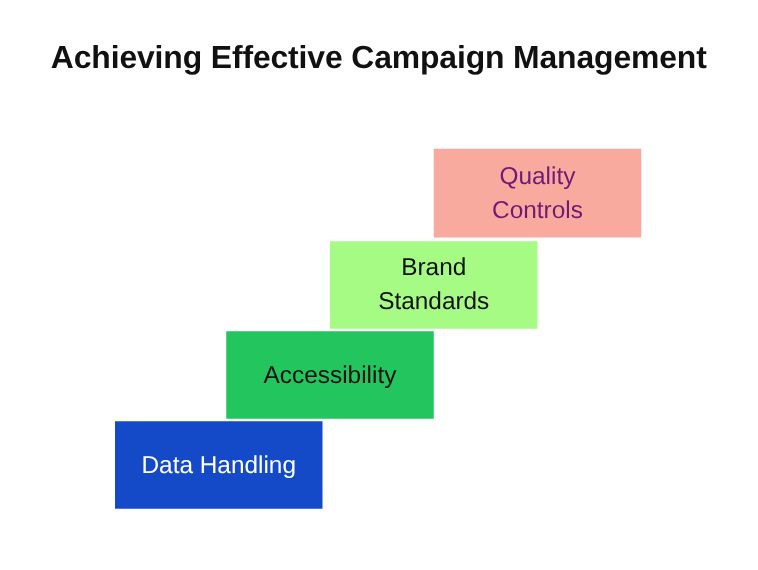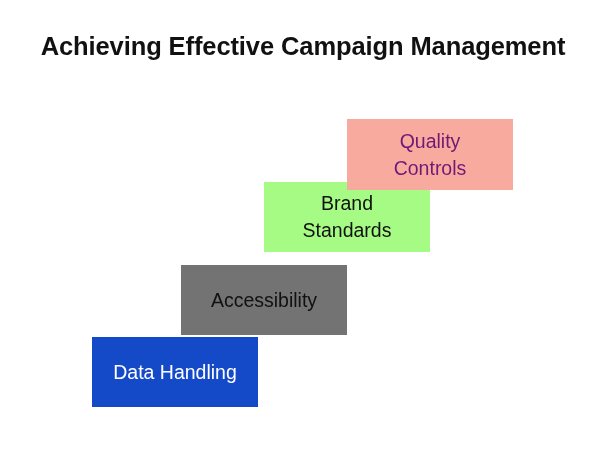--- a/index.html
+++ b/index.html
@@ -51,25 +51,25 @@
 <body style="background: rgb(255, 255, 255);">
 
 <div class="canvas">
 
   <div class="title">Achieving Effective Campaign Management</div>
 
   <div class="stair-box" style="left: 92px; top: 337px; width: 166px; height: 70px; background: rgb(20, 73, 200); color: rgb(255, 255, 255);">
     <span class="stair-label">Data Handling</span>
   </div>
 
-  <div class="stair-box" style="left: 181px; top: 265px; width: 166px; height: 70px; background: #737373; color: rgb(17, 17, 17);">
+  <div class="stair-box" style="left: 181px; top: 265px; width: 166px; height: 70px; background: #22c55e; color: rgb(17, 17, 17);">
     <span class="stair-label">Accessibility</span>
   </div>
 
-  <div class="stair-box" style="left: 264px; top: 182px; width: 166px; height: 70px; background: rgb(165, 251, 132); color: rgb(17, 17, 17);">
+  <div class="stair-box" style="left: 264px; top: 193px; width: 166px; height: 70px; background: rgb(165, 251, 132); color: rgb(17, 17, 17);">
     <span class="stair-label">Brand
 Standards</span>
   </div>
 
   <div class="stair-box" style="left: 347px; top: 119px; width: 166px; height: 71px; background: rgb(248, 170, 159); color: #701a75;">
     <span class="stair-label">Quality
 Controls</span>
   </div>
 
 </div>

